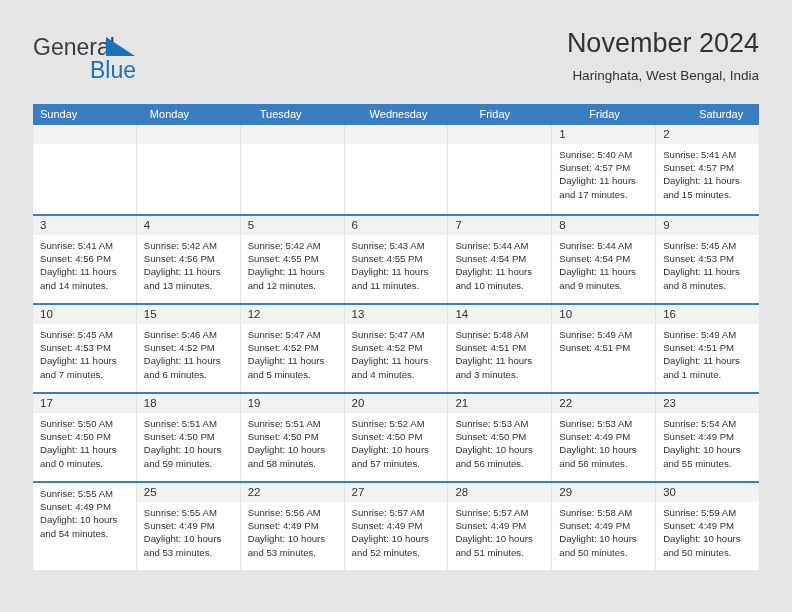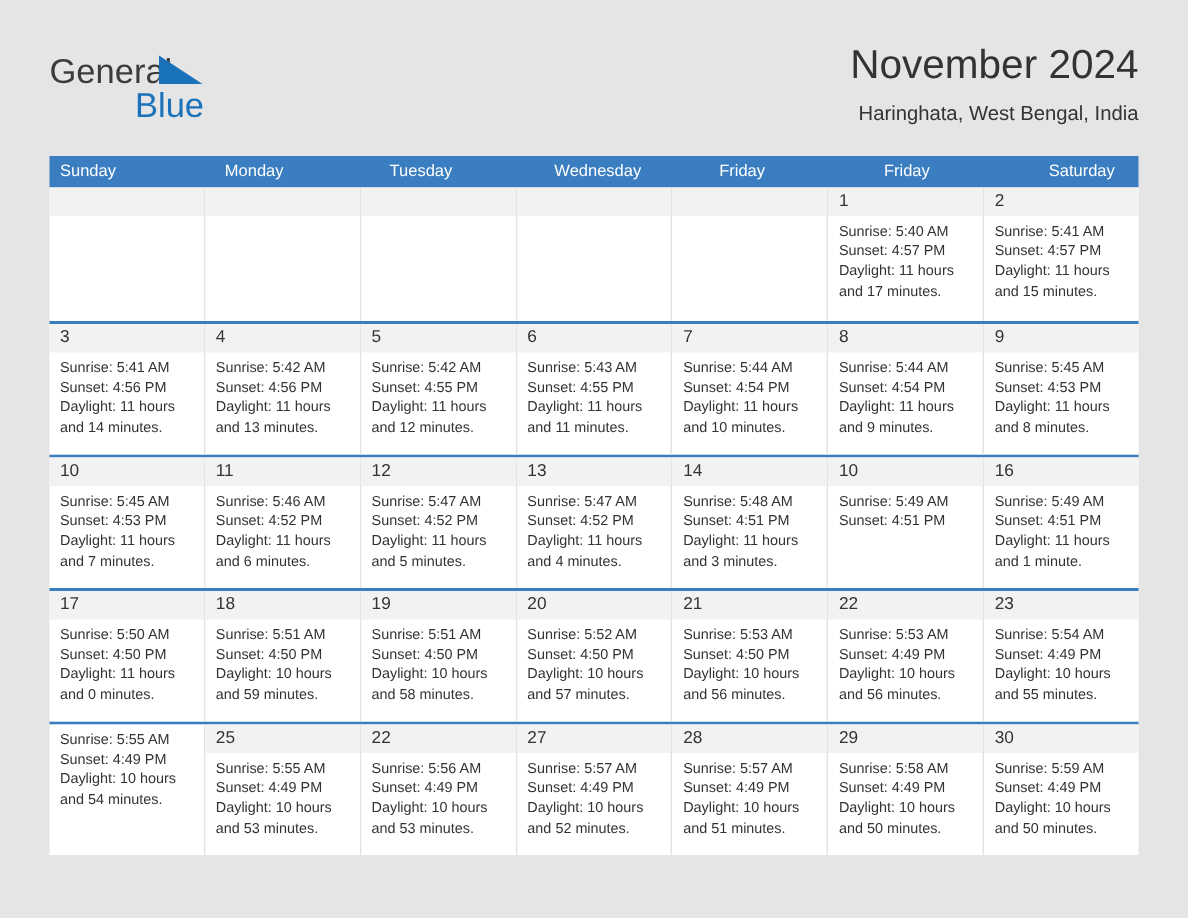--- a/index.html
+++ b/index.html
@@ -261,21 +261,21 @@
         <div class="week-row">
           <div class="day-cell">
             <div class="day-number">10</div>
             <div class="day-info">
               <div>Sunrise: 5:45 AM</div>
               <div>Sunset: 4:53 PM</div>
               <div class="wrap">Daylight: 11 hours and 7 minutes.</div>
             </div>
           </div>
           <div class="day-cell">
-            <div class="day-number">11</div>
+            <div class="day-number">15</div>
             <div class="day-info">
               <div>Sunrise: 5:46 AM</div>
               <div>Sunset: 4:52 PM</div>
               <div class="wrap">Daylight: 11 hours and 6 minutes.</div>
             </div>
           </div>
           <div class="day-cell">
             <div class="day-number">12</div>
             <div class="day-info">
               <div>Sunrise: 5:47 AM</div>

